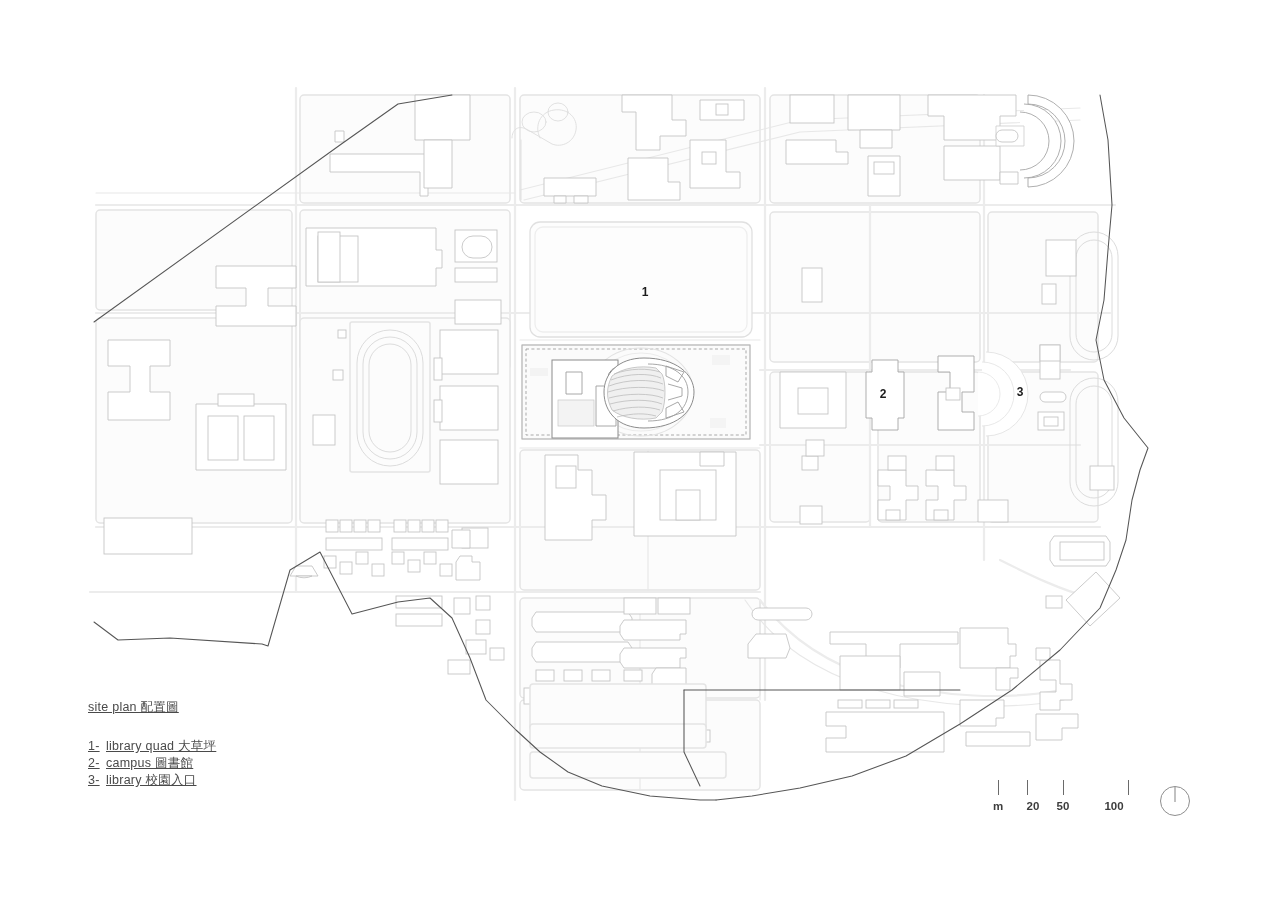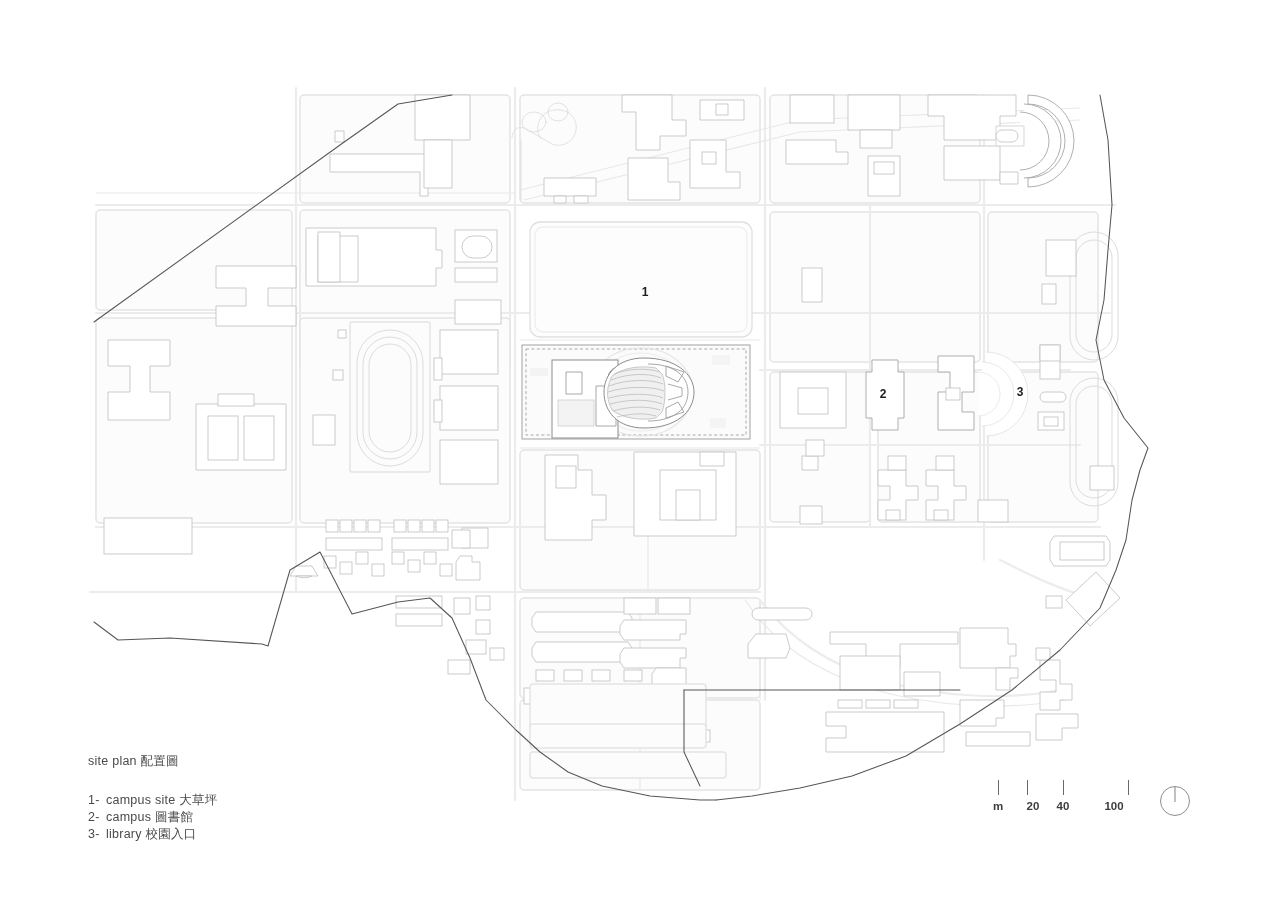--- a/index.html
+++ b/index.html
@@ -50,22 +50,23 @@
   .map-num {
     font-family: "Liberation Sans", "DejaVu Sans", sans-serif;
     font-size: 12px;
     font-weight: 700;
     fill: #1c1c1c;
     text-anchor: middle;
   }
   #legend {
     position: absolute;
     left: 88px;
-    top: 753px;
+    top: 699px;
     color: #4a4a4a;
+    text-decoration: underline;
   }
   #legend .legend-title {
     font-size: 12.5px;
     letter-spacing: 0.25px;
     color: #4a4a4a;
     margin-bottom: 22px;
     white-space: nowrap;
   }
   #legend .legend-row {
     font-size: 12.5px;
@@ -459,21 +460,21 @@
       <text class="map-num" x="1020" y="396">3</text>
     </g>
 
   </svg>
 
   <div id="legend">
     <div class="legend-title">site plan 配置圖</div>
 
     <div class="legend-row">
       <span class="legend-key">1-</span>
-      <span class="legend-label">campus site  大草坪</span>
+      <span class="legend-label">library quad  大草坪</span>
     </div>
     <div class="legend-row">
       <span class="legend-key">2-</span>
       <span class="legend-label">campus  圖書館</span>
     </div>
     <div class="legend-row">
       <span class="legend-key">3-</span>
       <span class="legend-label">library  校園入口</span>
     </div>
   </div>
@@ -481,21 +482,21 @@
   <div id="scalebar">
     <div class="ticks">
       <span class="tick" style="left:13px"></span>
       <span class="tick" style="left:42px"></span>
       <span class="tick" style="left:78px"></span>
       <span class="tick" style="left:143px"></span>
     </div>
     <div class="tick-labels">
       <span class="tick-label" style="left:13px">m</span>
       <span class="tick-label" style="left:48px">20</span>
-      <span class="tick-label" style="left:78px">40</span>
+      <span class="tick-label" style="left:78px">50</span>
       <span class="tick-label" style="left:129px">100</span>
     </div>
   </div>
 
   <svg id="north" viewBox="0 0 40 40">
     <circle cx="20" cy="21" r="14.5" fill="none" stroke="#8e8e8e" stroke-width="1"></circle>
     <line x1="20" y1="7" x2="20" y2="22" stroke="#8e8e8e" stroke-width="1.1"></line>
   </svg>
 
 </div>

